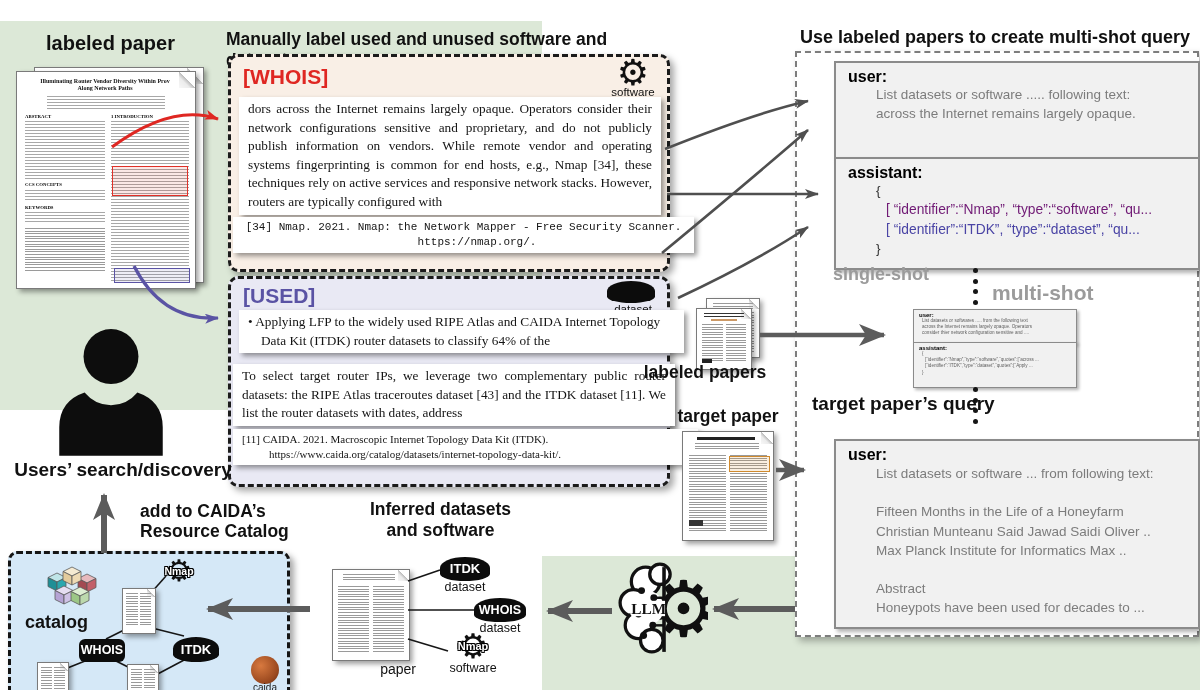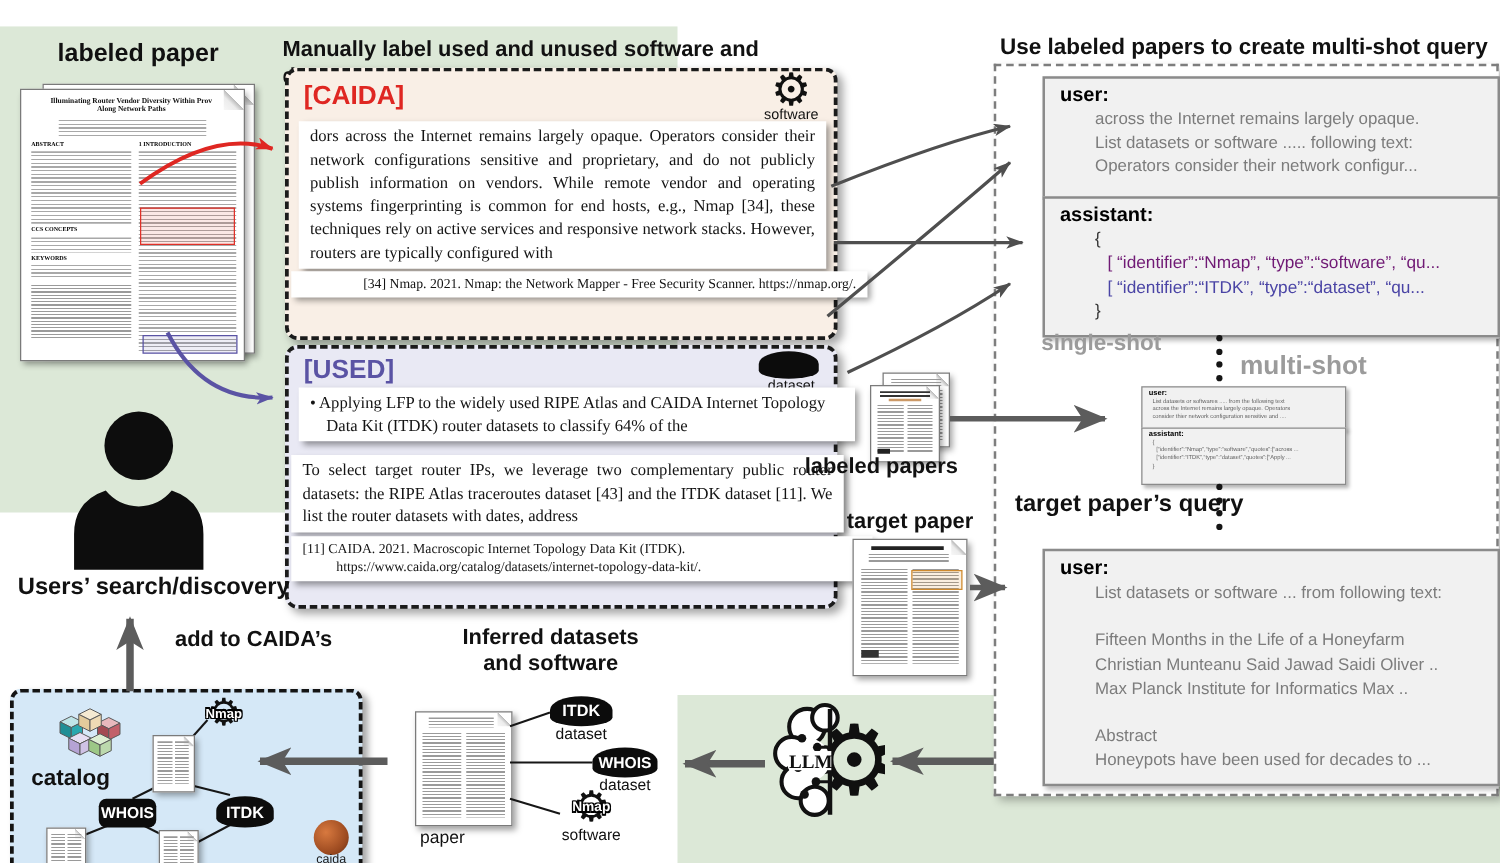--- a/index.html
+++ b/index.html
@@ -75,27 +75,27 @@
       <span class="phead">1   INTRODUCTION</span>
       <div class="flines" style="height:160px;margin-top:2px;"></div>
     </div>
     <div class="abs" style="left:95px;top:94px;width:74px;height:28px;border:1.5px solid #e03028;background:rgba(224,60,40,.12);"></div>
     <div class="abs" style="left:97px;top:196px;width:74px;height:13px;border:1.5px solid #5a53a4;background:rgba(90,83,164,.10);"></div>
   </div>
 
   <div class="abs b" style="left:226px;top:8px;width:460px;font-size:17.5px;">Manually label used and unused software and datasets.</div>
 
   <div class="abs dashbox" style="left:228px;top:33px;width:436px;height:212px;background:#f9efe6;">
-    <div class="abs b" style="left:12px;top:8px;font-size:21px;color:#df2722;">[CAIDA]</div>
+    <div class="abs b" style="left:12px;top:8px;font-size:21px;color:#df2722;">[WHOIS]</div>
     <div class="abs ctr" style="right:8px;top:-2px;width:52px;">
       <span class="gear" style="font-size:36px;">⚙</span>
       <div class="cap" style="font-size:11.5px;margin-top:-5px;">software</div>
     </div>
     <div class="abs serifblk" style="left:8px;top:40px;width:404px;font-size:13.3px;line-height:1.4;">dors across the Internet remains largely opaque. Operators consider their network configurations sensitive and proprietary, and do not publicly publish information on vendors. While remote vendor and operating systems fingerprinting is common for end hosts, e.g., Nmap [34], these techniques rely on active services and responsive network stacks. However, routers are typically configured with</div>
-    <div class="abs serifblk" style="left:2px;top:160px;width:416px;font-size:11px;line-height:1.35;text-align:right;padding-left:36px;text-indent:-27px;">[34]  Nmap. 2021. Nmap: the Network Mapper - Free Security Scanner. https://nmap.org/.</div>
+    <div class="abs serifblk" style="left:2px;top:160px;width:416px;font-size:11px;line-height:1.35;text-align:center;padding-left:36px;text-indent:-27px;font-family:Liberation Mono, monospace;">[34]  Nmap. 2021. Nmap: the Network Mapper - Free Security Scanner. https://nmap.org/.</div>
   </div>
 
   <div class="abs dashbox" style="left:228px;top:255px;width:436px;height:205px;background:#e9e9f4;">
     <div class="abs b" style="left:12px;top:5px;font-size:21px;color:#5a53a4;">[USED]</div>
     <div class="abs ctr" style="right:8px;top:2px;width:52px;">
       <div class="cyl" style="width:48px;height:22px;"></div>
       <div class="cap" style="font-size:11.5px;">dataset</div>
     </div>
     <div class="abs serifblk" style="left:8px;top:31px;width:414px;font-size:13.3px;line-height:1.4;text-align:left;padding-left:22px;text-indent:-13px;">
       <span>•</span>
@@ -104,23 +104,22 @@
     <div class="abs serifblk" style="left:2px;top:85px;width:424px;font-size:13.3px;line-height:1.4;">To select target router IPs, we leverage two complementary public router datasets: the RIPE Atlas traceroutes dataset [43] and the ITDK dataset [11]. We list the router datasets with dates, address</div>
     <div class="abs serifblk" style="left:2px;top:150px;width:420px;font-size:11px;line-height:1.35;text-align:left;padding-left:36px;text-indent:-27px;">[11]  CAIDA. 2021. Macroscopic Internet Topology Data Kit (ITDK). https://www.caida.org/catalog/datasets/internet-topology-data-kit/.</div>
   </div>
 
   <div class="abs b" style="left:800px;top:6px;width:398px;font-size:18px;">Use labeled papers to create multi-shot query</div>
 
   <div class="abs panel" style="left:795px;top:30px;width:400px;height:582px;"></div>
 
   <div class="abs graybox" style="left:834px;top:40px;width:350px;height:90px;padding:5px 0 0 12px;">
     <div class="role">user:</div>
+    <div class="gline">List datasets or software ..... following text:</div>
     <div class="gline">across the Internet remains largely opaque.</div>
-    <div class="gline">List datasets or software ..... following text:</div>
-    <div class="gline">Operators consider their network configur...</div>
   </div>
 
   <div class="abs graybox" style="left:834px;top:136px;width:350px;height:104px;padding:5px 0 0 12px;">
     <div class="role">assistant:</div>
     <div style="margin-left:28px;font-size:13.5px;color:#333;line-height:1.3;">{</div>
     <div style="margin-left:38px;font-size:13.8px;color:#701a75;line-height:1.45;white-space:nowrap;overflow:hidden;">[ “identifier”:“Nmap”, “type”:“software”, “qu...</div>
     <div style="margin-left:38px;font-size:13.8px;color:#4a44a5;line-height:1.45;white-space:nowrap;overflow:hidden;">[ “identifier”:“ITDK”, “type”:“dataset”, “qu...</div>
     <div style="margin-left:28px;font-size:13.5px;color:#333;line-height:1.3;">}</div>
   </div>
 
@@ -202,20 +201,21 @@
   <div class="abs" style="left:52px;top:306px;width:118px;height:132px;">
     <svg width="118" height="132" viewBox="0 0 110 125">
       <circle cx="55" cy="28" r="26" fill="#0d0d0d"></circle>
       <path d="M6,122 L6,95 Q6,70 30,62 Q40,74 55,74 Q70,74 80,62 Q104,70 104,95 L104,122 Z" fill="#0d0d0d"></path>
     </svg>
   </div>
   <div class="abs b ctr" style="left:10px;top:438px;width:226px;font-size:19px;">Users’ search/discovery</div>
 
   <div class="abs b" style="left:140px;top:480px;width:170px;line-height:20px;font-size:17.5px;">
     <div>add to CAIDA’s</div>
+    <div>Resource Catalog</div>
   </div>
 
   <div class="abs" style="left:8px;top:530px;width:276px;height:154px;background:#d5e8f7;border:3px dashed #141414;border-radius:9px;box-shadow:4px 4px 6px rgba(0,0,0,.35);">
     <div class="abs" style="left:28px;top:8px;width:66px;height:50px;z-index:6;">
       <svg width="66" height="50" viewBox="0 0 64 50">
         <g stroke="#5a5a5a" stroke-width="0.8">
           <polygon points="17,11 26,15.5 17,20 8,15.5" fill="#bfe5e8"></polygon>
             <polygon points="8,15.5 17,20 17,29 8,24.5" fill="#1f8f96"></polygon>
             <polygon points="17,20 26,15.5 26,24.5 17,29" fill="#2aa7ae"></polygon>
           <polygon points="47,12 56,16.5 47,21 38,16.5" fill="#e8b9bd"></polygon>
@@ -270,21 +270,21 @@
     <div>Inferred datasets</div>
     <div>and software</div>
   </div>
 
   <div class="abs page" style="left:332px;top:548px;width:76px;height:90px;">
     <div class="flap" style="width:11px;height:11px;"></div>
     <div class="abs flines2" style="left:10px;top:4px;width:52px;height:8px;"></div>
     <div class="abs flines2" style="left:5px;top:16px;width:31px;height:68px;"></div>
     <div class="abs flines2" style="left:40px;top:16px;width:31px;height:68px;"></div>
   </div>
-  <div class="abs ctr" style="left:316px;top:640px;width:76px;font-size:14px;">paper</div>
+  <div class="abs ctr" style="left:340px;top:640px;width:76px;font-size:14px;text-align:right;">paper</div>
 
   <div class="abs ctr" style="left:440px;top:536px;width:50px;z-index:6;">
     <div class="cyl" style="width:50px;height:24px;font-size:13px;line-height:24px;">ITDK</div>
     <div class="cap">dataset</div>
   </div>
   <div class="abs ctr" style="left:474px;top:577px;width:52px;z-index:6;">
     <div class="cyl" style="width:52px;height:24px;font-size:12.5px;line-height:24px;">WHOIS</div>
     <div class="cap">dataset</div>
   </div>
   <div class="abs ctr" style="left:444px;top:608px;width:58px;z-index:6;">

